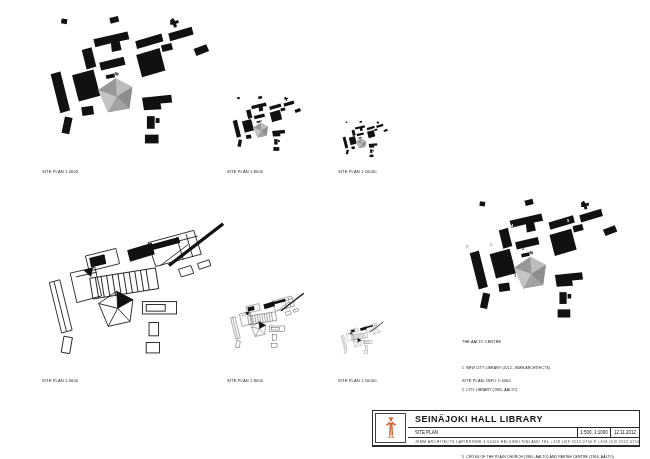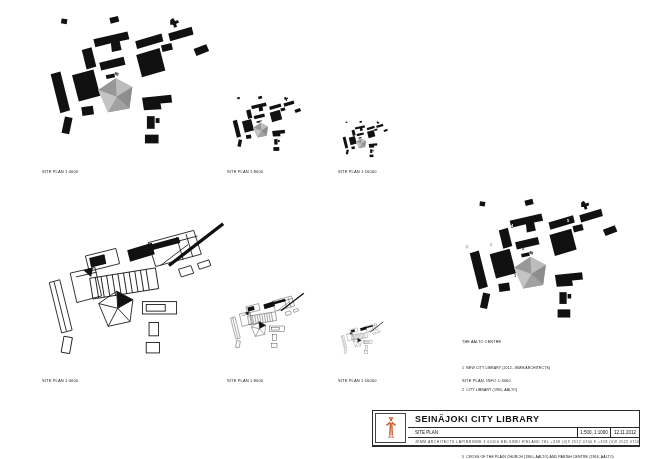--- a/index.html
+++ b/index.html
@@ -200,21 +200,21 @@
           <polygon points="16.4,10 11,5.6 11,8.4 14.8,11.6"></polygon>
           <rect x="8" y="7.6" width="1.9" height="16" transform="rotate(3 9 15)"></rect>
           <rect x="10.3" y="7.6" width="1.9" height="16" transform="rotate(-3 11 15)"></rect>
           <rect x="6.6" y="24.6" width="3" height="1.6"></rect>
           <rect x="10.6" y="24.6" width="3" height="1.6"></rect>
         </g>
       </svg>
     </div>
     <div class="tb-content">
       <div class="tb-row-title">
-        <span class="tb-project">SEINÄJOKI CITY LIBRARY</span>
+        <span class="tb-project">SEINÄJOKI HALL LIBRARY</span>
       </div>
       <div class="tb-row-mid">
         <div class="tb-drawing">SITE PLAN</div>
         <div class="tb-scale">1:500, 1:1000</div>
         <div class="tb-date">12.11.2012</div>
       </div>
       <div class="tb-row-footer">
         <div class="tb-footer-text">JKMM ARCHITECTS  LAPINRINNE 3  00100 HELSINKI  FINLAND  TEL +358 (0)9 2522 0700  F +358 (0)9 2522 0710  WWW.JKMM.FI</div>
       </div>
     </div>

